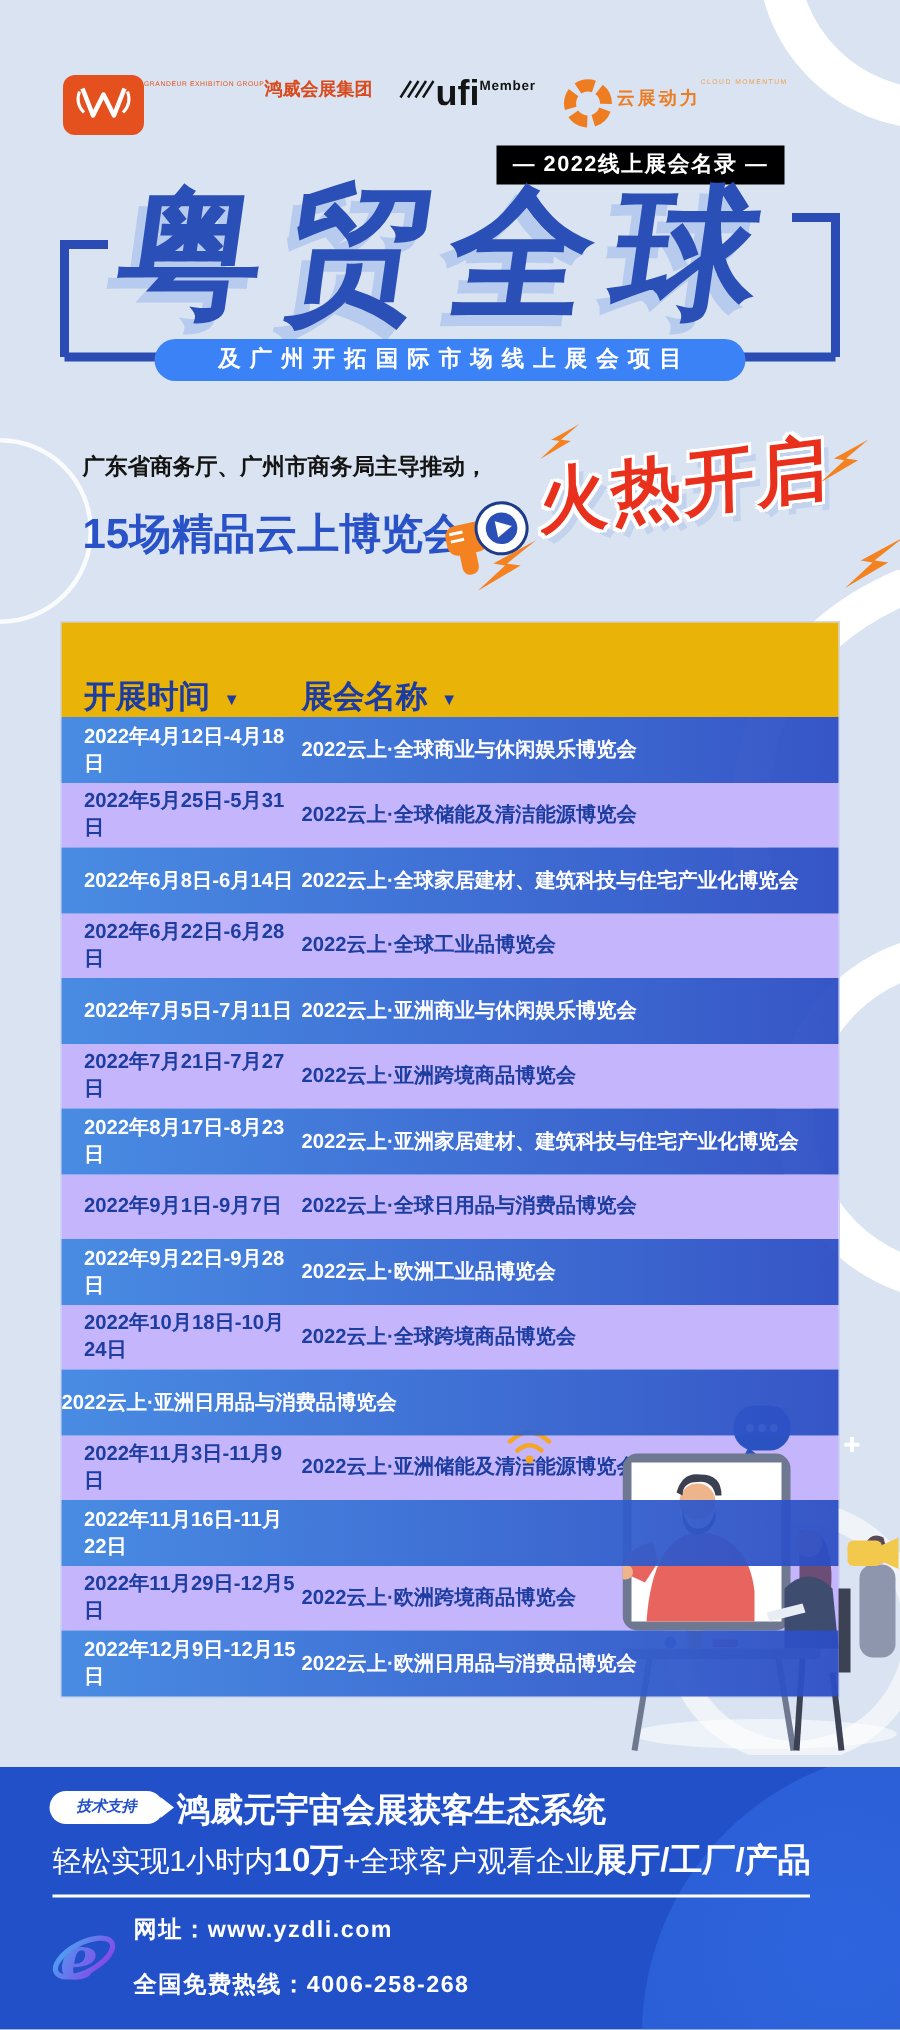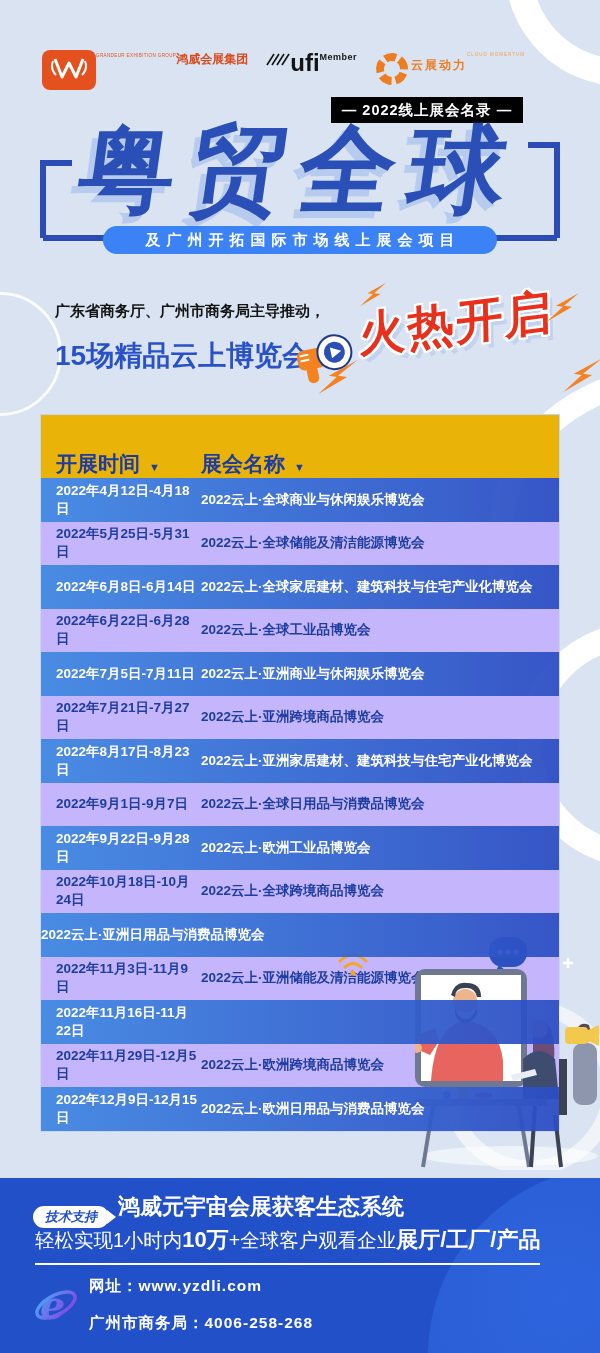--- a/index.html
+++ b/index.html
@@ -67,21 +67,21 @@
   .trow.light { position:relative; z-index:1; color:#1d3da0; background:#c4b5fd; }
 
   .illus { position:absolute; left:415px; top:925px; width:185px; height:245px; z-index:2; }
   .wifi { position:absolute; left:336px; top:948px; width:34px; height:30px; z-index:2; }
 
   
   .footer { position:absolute; left:0; top:1178px; width:600px; height:175px; background:#2150c8; overflow:hidden; }
   .f-circle { position:absolute; left:428px; top:-12px; width:380px; height:380px; border-radius:50%;
     background:radial-gradient(circle at 35% 35%, #2e64dd, #2457cf); }
   .f-badge { position:absolute; left:33px; top:16px; width:76px; height:22px; background:#fff; border-radius:11px;
-    color:#2150c8; font-size:13px; font-weight:bold; font-style:italic; text-align:center; line-height:22px;margin-top:12px; }
+    color:#2150c8; font-size:10px; font-weight:bold; font-style:italic; text-align:center; line-height:22px; }
   .f-badge:after { content:""; position:absolute; right:-7px; top:4px; border-left:9px solid #fff;
     border-top:7px solid transparent; border-bottom:7px solid transparent; }
   .f-title { position:absolute; left:118px; top:14px; font-size:22px; font-weight:bold; color:#fff; white-space:nowrap; }
   .f-line2 { position:absolute; left:35px; top:47px; color:#ffffff; white-space:nowrap;
     border-bottom:2px solid #fff; padding-bottom:8px; }
   .f-line2 .n { font-size:19.5px; }
   .f-line2 .b { font-size:22px; font-weight:bold; }
   .f-contact { position:absolute; left:33px; top:98px; display:flex; align-items:center; gap:10px; }
   .f-contact .lines { display:flex; flex-direction:column; gap:16px; }
   .f-contact .cline { color:#fff; font-size:15.5px; font-weight:bold; letter-spacing:1px; white-space:nowrap; }
@@ -323,18 +323,18 @@
           <linearGradient id="ieg" x1="0" y1="0" x2="1" y2="1">
             <stop offset="0" stop-color="#49a7f0"></stop>
               <stop offset="1" stop-color="#8b3fe8"></stop>
           </linearGradient>
         </defs>
         <text x="7" y="35" font-size="40" font-weight="bold" font-style="italic" font-family="DejaVu Serif, serif" fill="url(#ieg)">e</text>
         <ellipse cx="23" cy="21" rx="21" ry="9.5" fill="none" stroke="url(#ieg)" stroke-width="3.5" transform="rotate(-28 23 21)"></ellipse>
       </svg>
       <div class="lines">
         <div class="cline"><span>网址：</span><span>www.yzdli.com</span></div>
-        <div class="cline"><span>广州市商务局：</span><span>4006-258-268</span></div>
+        <div class="cline"><span>全国免费热线：</span><span>4006-258-268</span></div>
       </div>
     </div>
   </div>
 
 </div>
 
 </body></html>

